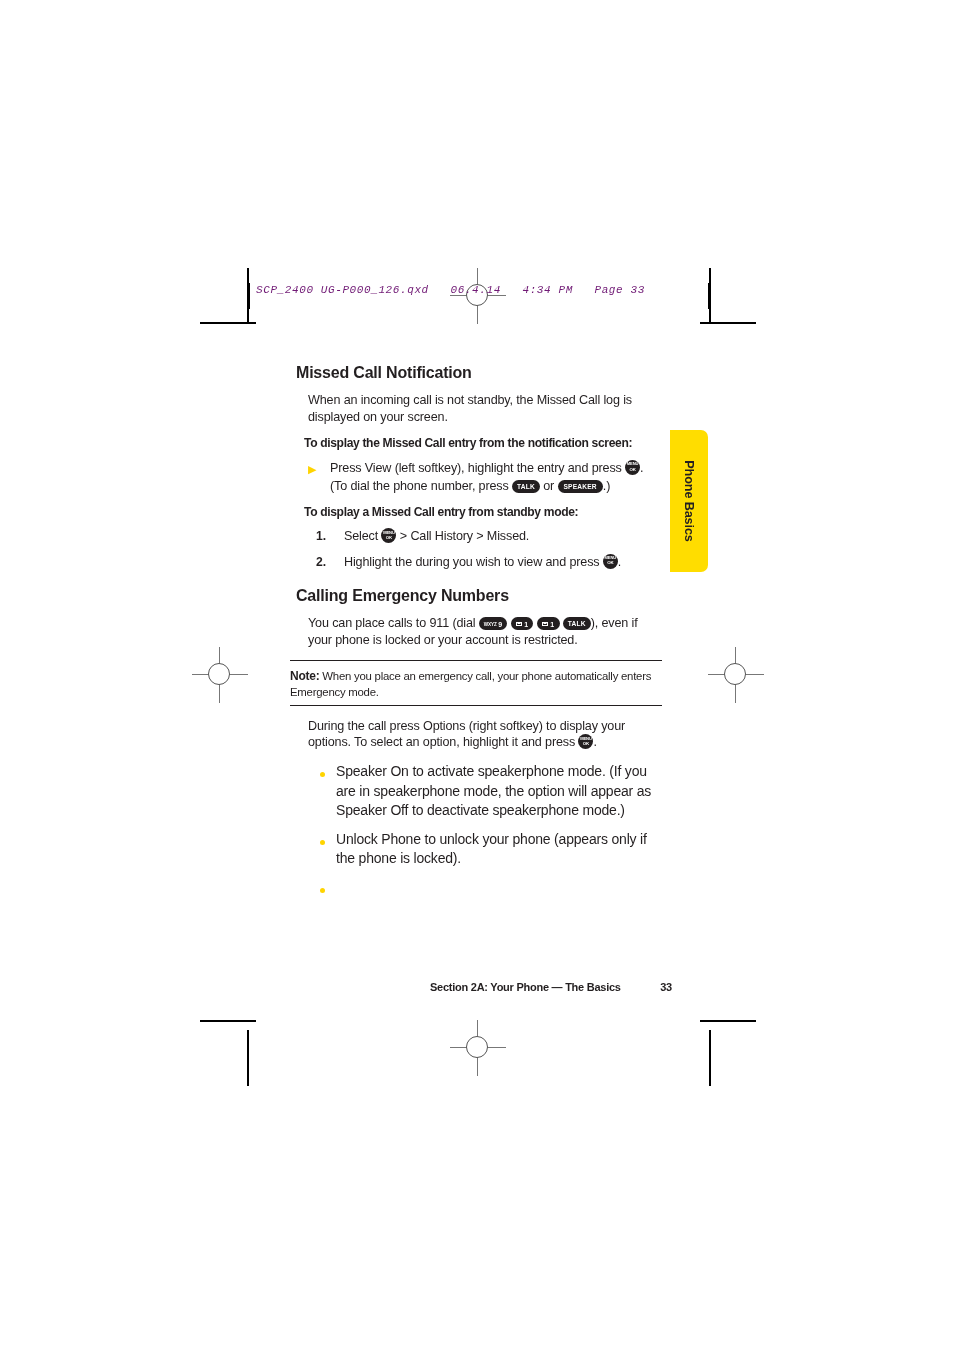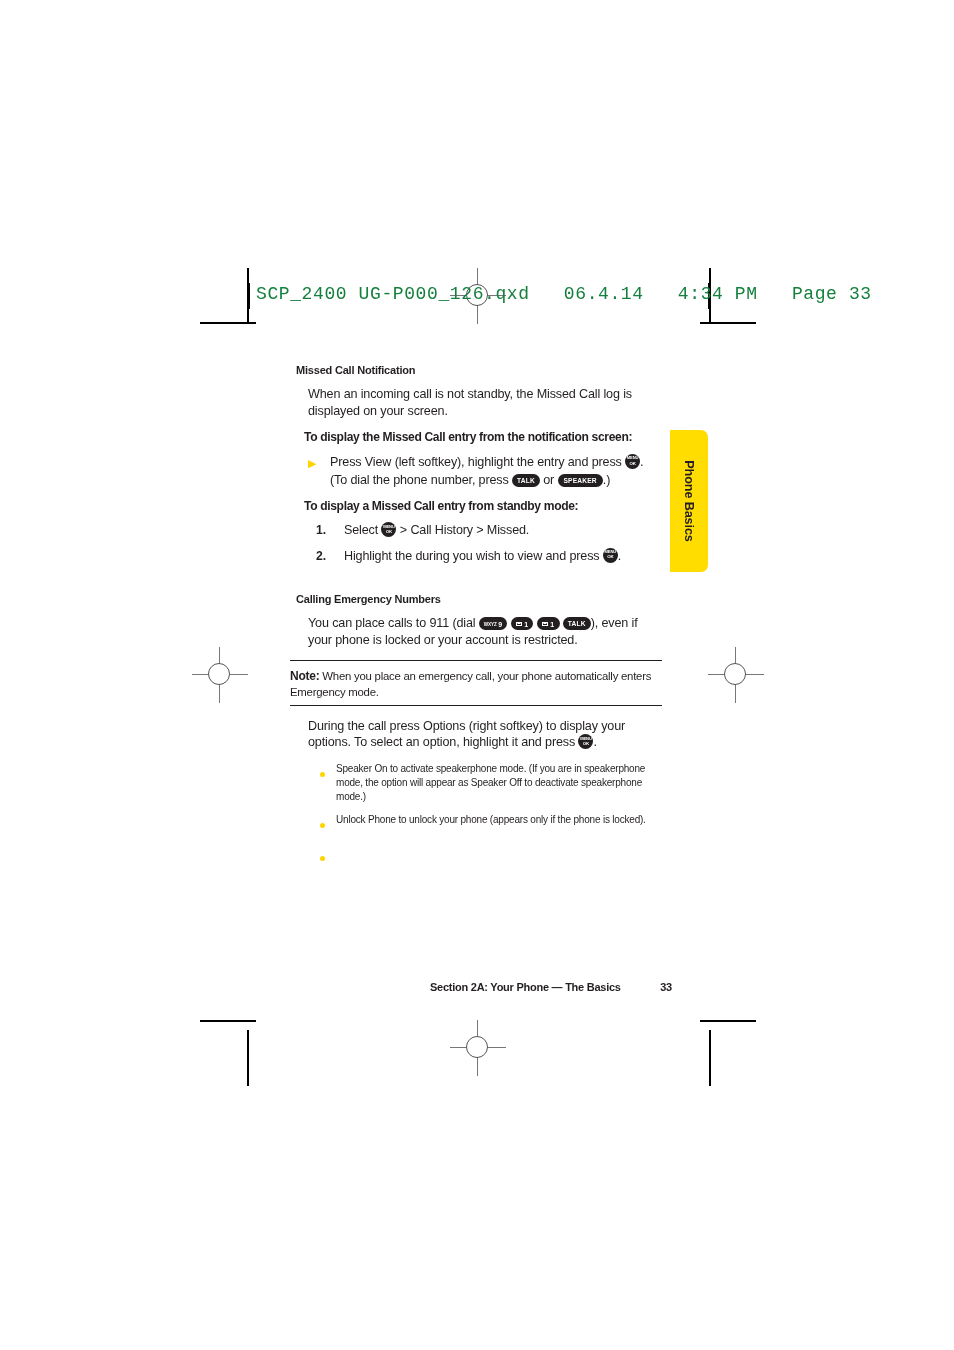--- a/index.html
+++ b/index.html
@@ -49,49 +49,50 @@
     left: 248px; top: 283px;
     width: 462px; height: 26px;
     border-left: 2px solid #000;
     border-right: 2px solid #000;
     box-sizing: border-box;
   }
   .slug-text {
     position: absolute;
     left: 256px; top: 284px;
     font-family: "Liberation Mono", monospace;
-    font-size: 18px;
+    font-size: 11px;
     letter-spacing: 0.6px;
-    color: #15803d;
+    color: #701a75;
     white-space: pre;
+    font-style: italic;
   }
 
   
   .page {
     position: absolute;
     left: 0; top: 0;
     width: 954px; height: 1350px;
   }
 
   .content {
     position: absolute;
     left: 296px;
     top: 364px;
     width: 366px;
   }
 
   h2.sec-title {
-    font-size: 11px;
+    font-size: 16px;
     font-weight: bold;
     letter-spacing: -0.2px;
     margin: 0 0 10px 0;
     color: #231f20;
   }
   h2.sec-title.second {
-    margin-top: 28px;
+    margin-top: 16px;
   }
 
   p.body {
     font-size: 12.6px;
     line-height: 1.32;
     margin: 0 0 11px 0;
     padding-left: 12px;
     letter-spacing: -0.15px;
   }
   p.lead-in {
@@ -151,21 +152,21 @@
     padding-top: 1px;
   }
   .dot-mark i {
     display: inline-block;
     width: 5px; height: 5px;
     border-radius: 50%;
     background: #ffd400;
     vertical-align: middle;
   }
   .dot-body {
-    font-size: 10px;
+    font-size: 14px;
     line-height: 1.4;
     letter-spacing: -0.2px;
   }
 
   b, strong { font-weight: normal; }
 
   
   .callout {
     border-top: 1.6px solid #231f20;
     border-bottom: 1.6px solid #231f20;

